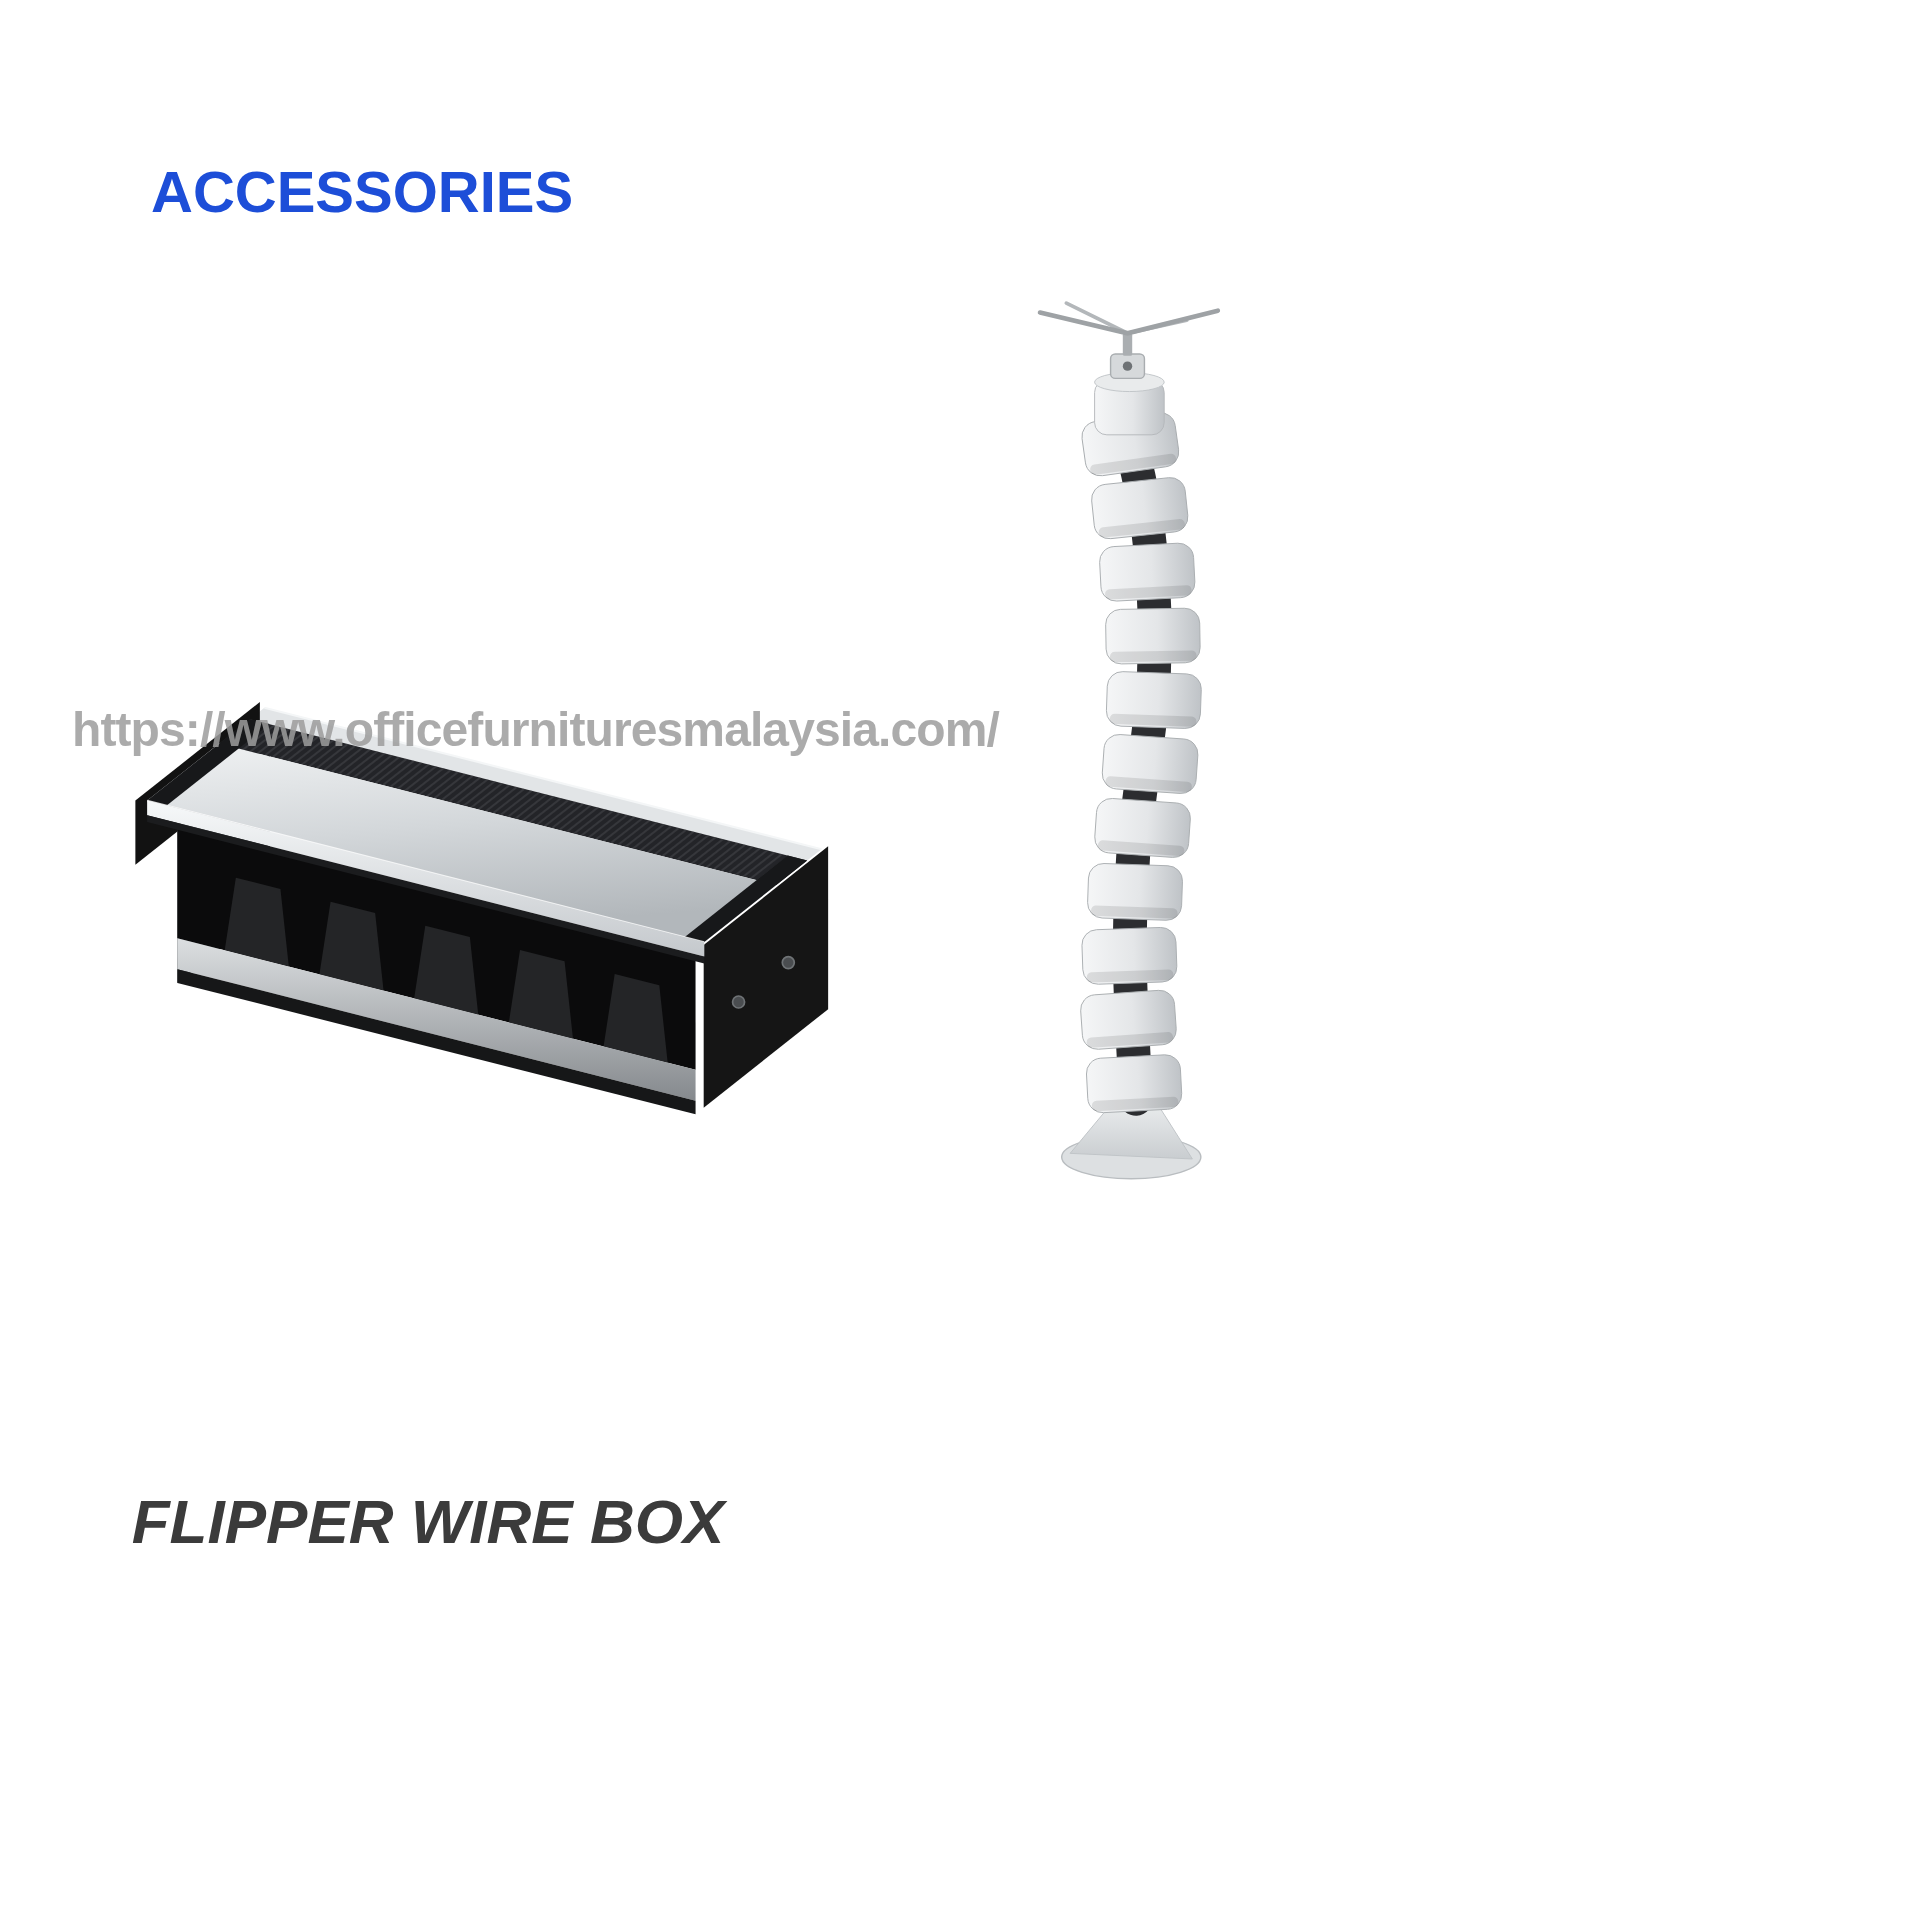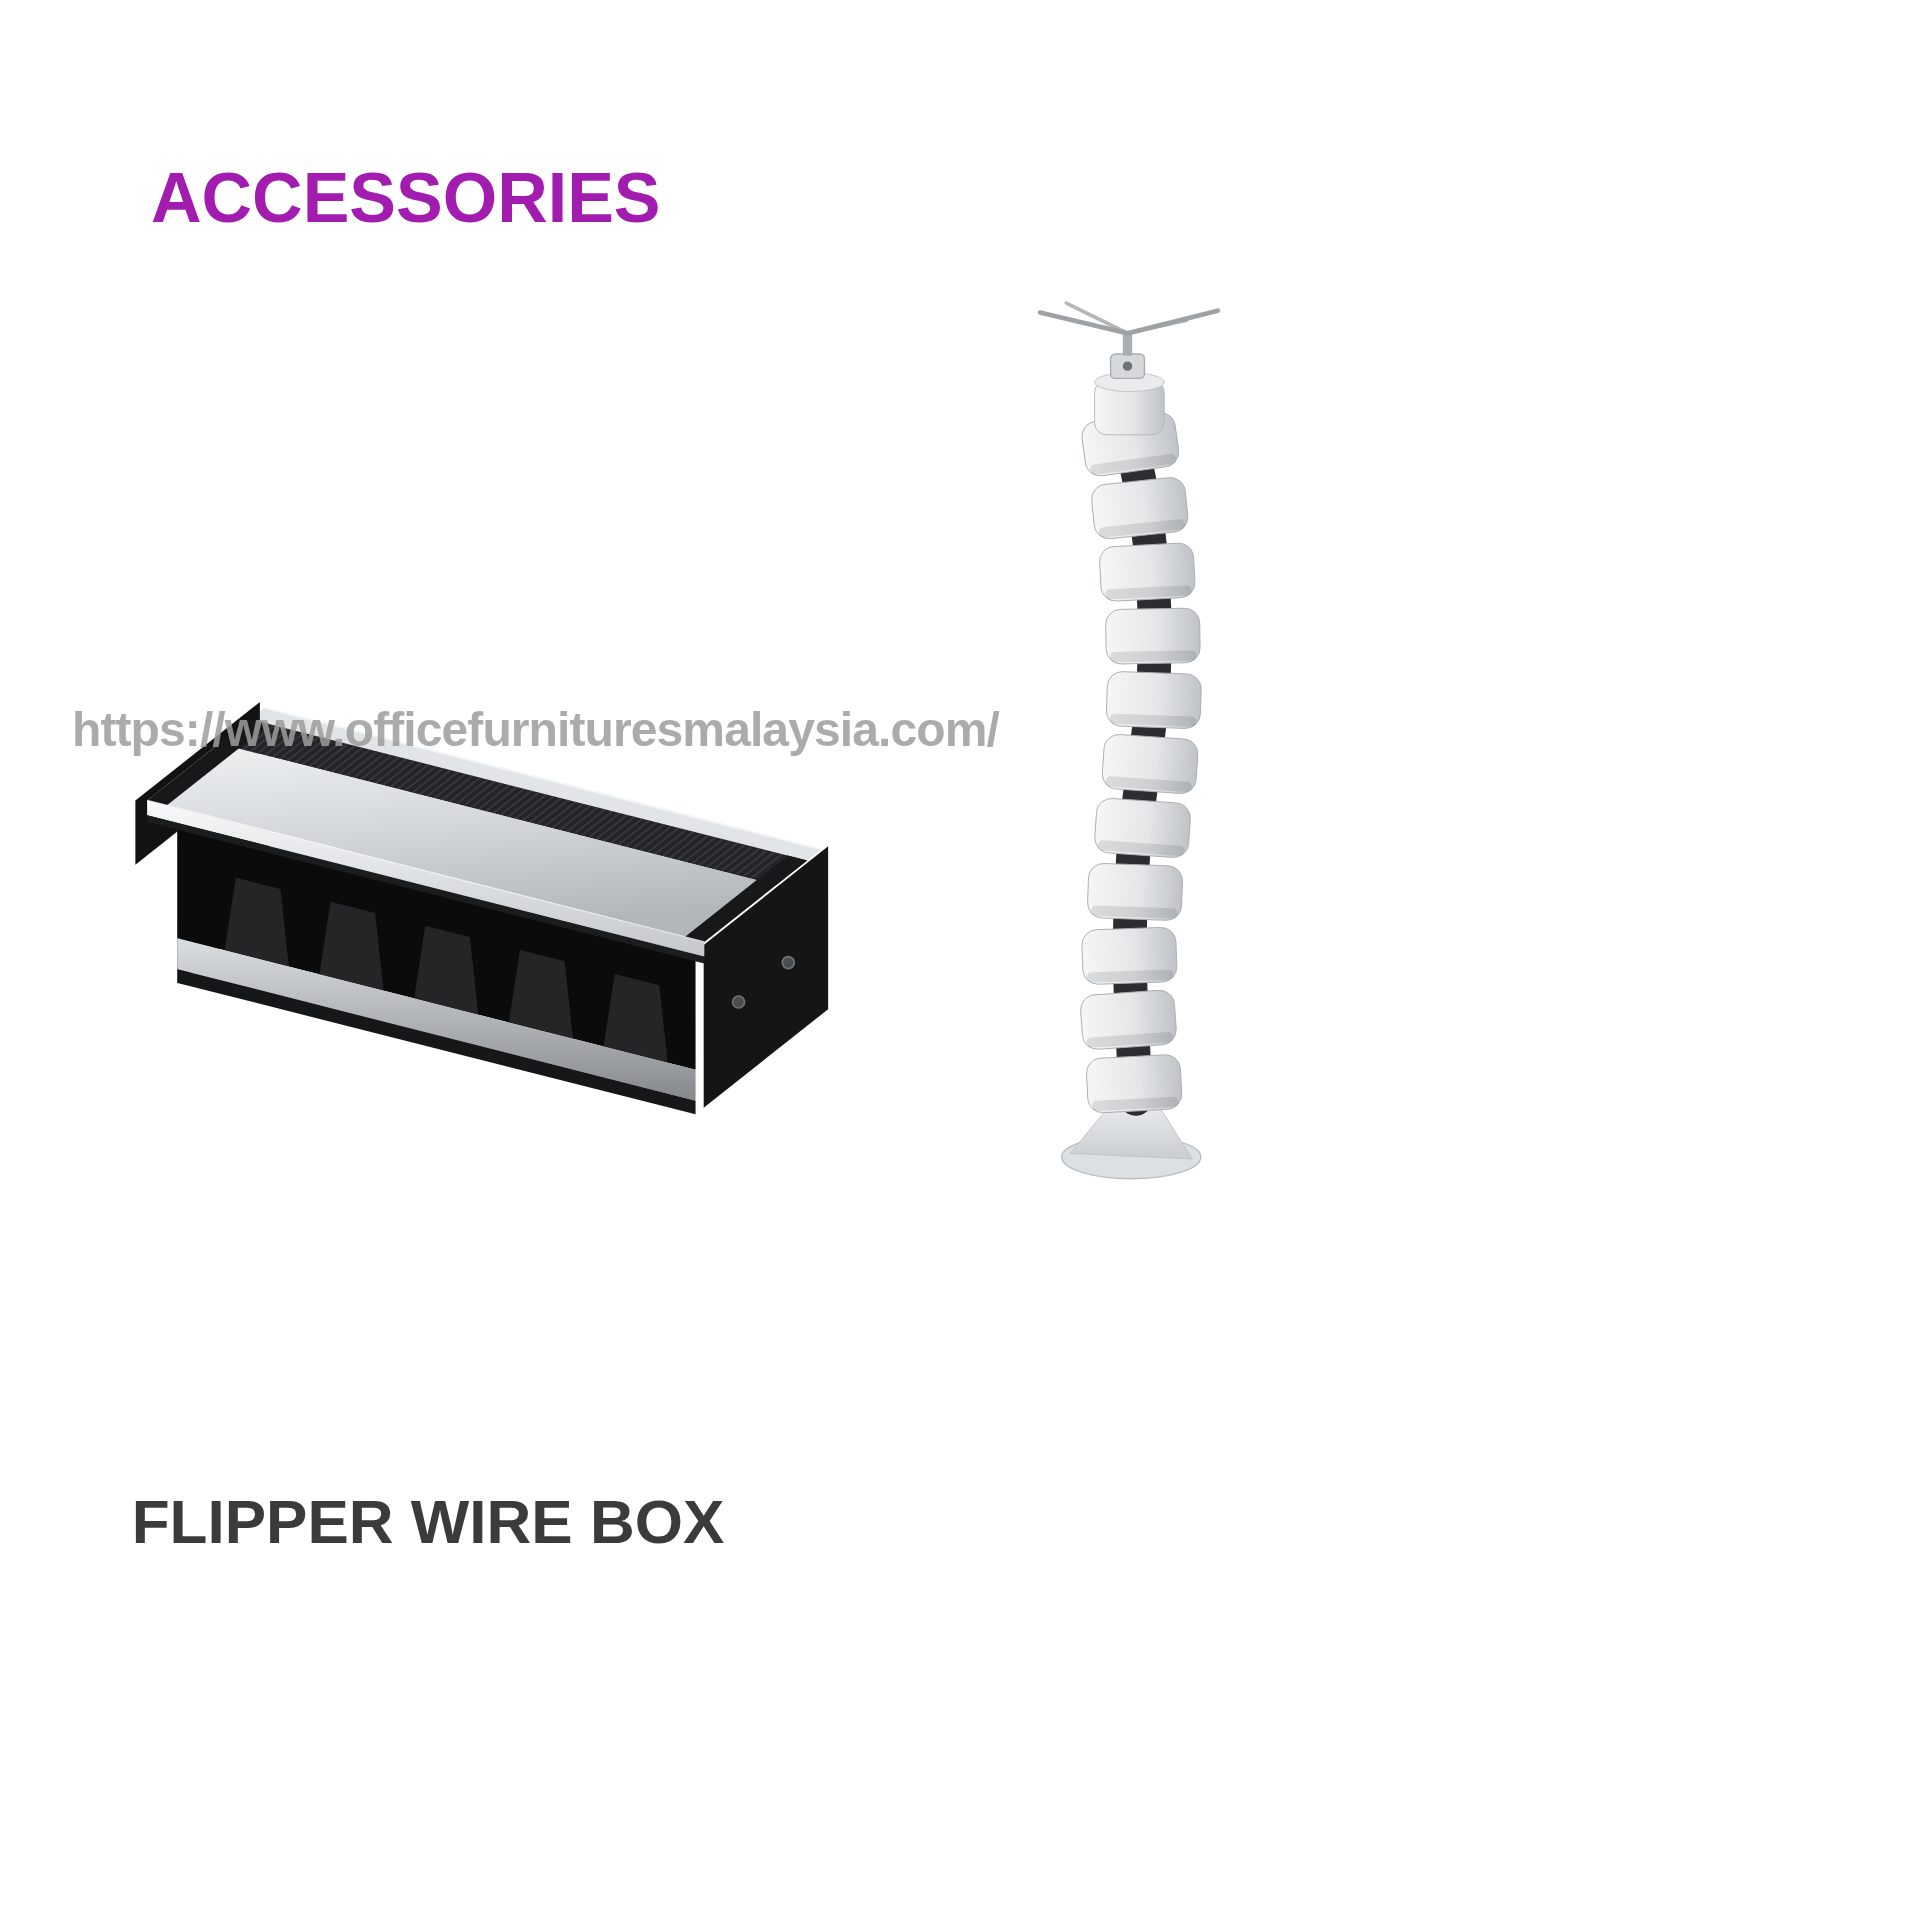--- a/index.html
+++ b/index.html
@@ -6,38 +6,38 @@
   .canvas{
     position:relative;
     width:1928px;height:1928px;
     background:#ffffff;
     overflow:hidden;
     font-family:"Liberation Sans","DejaVu Sans",sans-serif;
     color:#3b3b3b;
   }
   .page-title{
     position:absolute;left:151px;top:158px;
-    font-size:70px;font-weight:700;letter-spacing:0px;
-    color:#a21caf;white-space:nowrap;
+    font-size:58px;font-weight:700;letter-spacing:0px;
+    color:#1d4ed8;white-space:nowrap;
   }
   .product-figure{position:absolute;margin:0;padding:0;}
   .fig-box{left:104px;top:702px;width:772px;height:480px;}
   .fig-holder{left:946px;top:282px;width:395px;height:932px;}
   .product-figure svg{display:block;width:100%;height:100%;}
   .watermark{
     position:absolute;left:72px;top:702px;
     font-size:48px;font-weight:700;
     color:#9d9d9d;opacity:0.85;
     white-space:nowrap;z-index:5;
     letter-spacing:-0.9px;
   }
   .product-label{
     position:absolute;top:1486px;
     font-size:62px;font-weight:700;color:#3b3b3b;
-    text-align:center;white-space:nowrap;
+    text-align:center;white-space:nowrap;font-style:italic;
   }
   .label-box{left:122px;width:612px;}
   .label-holder{left:847px;width:565px;}
 </style>
 </head>
 <body>
 
 <div class="canvas">
 
   <div class="page-title">ACCESSORIES</div>

